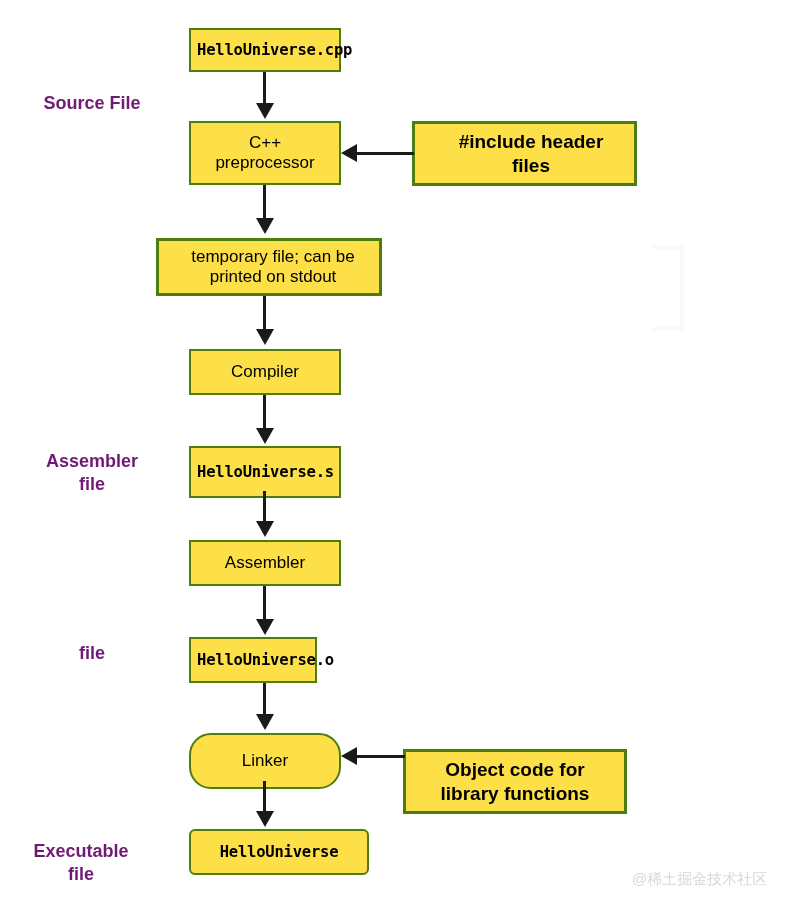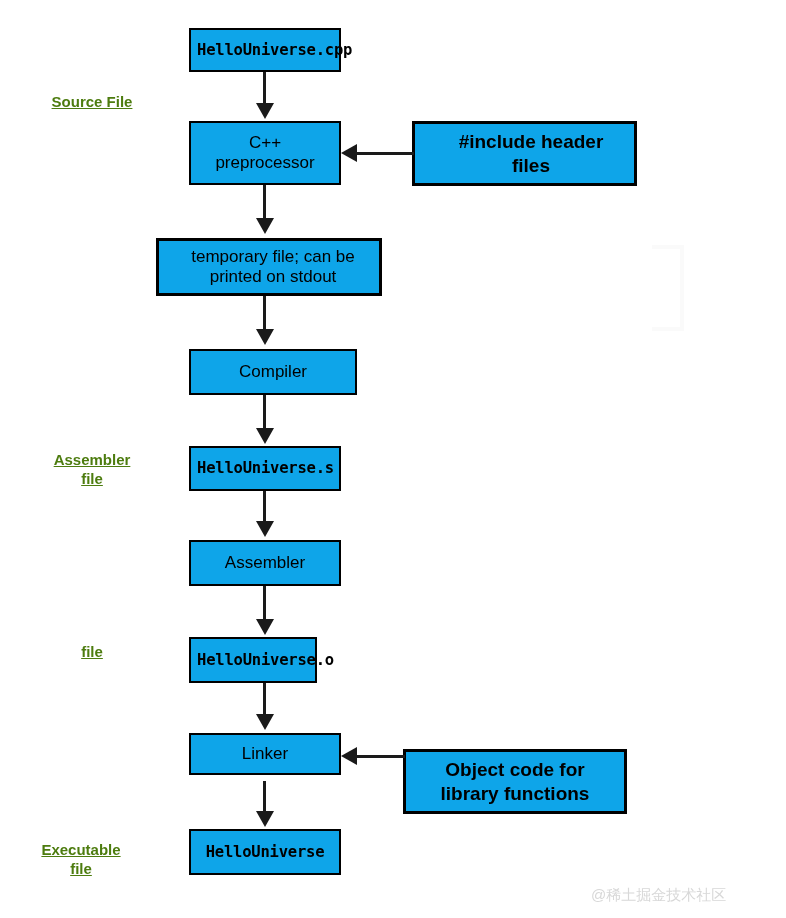--- a/index.html
+++ b/index.html
@@ -16,22 +16,22 @@
     width: 786px;
     height: 918px;
     background: #ffffff;
     overflow: hidden;
   }
 
   
   .node {
     position: absolute;
     box-sizing: border-box;
-    background: #0ea5e9;
-    border: 2px solid #000000;
+    background: #fde047;
+    border: 2px solid #4d7c0f;
     display: flex;
     align-items: center;
     text-align: center;
     line-height: 1.18;
   }
   .node.thick {
     border-width: 3px;
   }
   .node .txt {
     display: block;
@@ -58,25 +58,24 @@
     font-weight: 700;
     font-size: 19px;
     line-height: 1.25;
   }
 
   
   .stage-label {
     position: absolute;
     font-family: "Liberation Sans", sans-serif;
     font-weight: 700;
-    font-size: 15px;
+    font-size: 18px;
     line-height: 1.28;
     text-align: center;
-    color: #4d7c0f;
-    text-decoration: underline;
+    color: #701a75;
   }
 
   
   .vline {
     position: absolute;
     background: #1a1a1a;
     width: 3px;
   }
   .hline {
     position: absolute;
@@ -164,64 +163,64 @@
   <div class="arrow-down" style="left:256px; top:218px;"></div>
 
   <div class="node proc thick" style="left:156px; top:238px; width:226px; height:58px;">
     <span class="txt" style="white-space:pre-line;margin-left:8px;">temporary file; can be
 printed on stdout</span>
   </div>
 
   <div class="vline" style="left:263px; top:296px; height:36px;"></div>
   <div class="arrow-down" style="left:256px; top:329px;"></div>
 
-  <div class="node proc" style="left:189px; top:349px; width:168px; height:46px;">
+  <div class="node proc" style="left:189px; top:349px; width:152px; height:46px;">
     <span class="txt">Compiler</span>
   </div>
 
   <div class="vline" style="left:263px; top:395px; height:36px;"></div>
   <div class="arrow-down" style="left:256px; top:428px;"></div>
 
-  <div class="node mono" style="left:189px; top:446px; width:152px; height:45px;">
+  <div class="node mono" style="left:189px; top:446px; width:152px; height:52px;">
     <span class="txt">HelloUniverse.s</span>
   </div>
 
   <div class="vline" style="left:263px; top:491px; height:33px;"></div>
   <div class="arrow-down" style="left:256px; top:521px;"></div>
 
   <div class="node proc" style="left:189px; top:540px; width:152px; height:46px;">
     <span class="txt">Assembler</span>
   </div>
 
   <div class="vline" style="left:263px; top:586px; height:36px;"></div>
   <div class="arrow-down" style="left:256px; top:619px;"></div>
 
   <div class="node mono" style="left:189px; top:637px; width:128px; height:46px;">
     <span class="txt">HelloUniverse.o</span>
   </div>
 
   <div class="vline" style="left:263px; top:683px; height:34px;"></div>
   <div class="arrow-down" style="left:256px; top:714px;"></div>
 
-  <div class="node proc" style="left:189px; top:733px; width:152px; height:42px;">
+  <div class="node proc" style="left:189px; top:733px; width:152px; height:56px;border-radius:22px;">
     <span class="txt">Linker</span>
   </div>
 
   <div class="node side thick" style="left:403px; top:749px; width:224px; height:65px;">
     <span class="txt" style="white-space:pre-line;">Object code for
 library functions</span>
   </div>
 
   <div class="hline" style="left:357px; top:755px; width:48px;"></div>
   <div class="arrow-left" style="left:341px; top:747px;"></div>
 
   <div class="vline" style="left:263px; top:781px; height:33px;"></div>
   <div class="arrow-down" style="left:256px; top:811px;"></div>
 
-  <div class="node mono" style="left:189px; top:829px; width:152px; height:46px;">
+  <div class="node mono" style="left:189px; top:829px; width:180px; height:46px;border-radius:6px;">
     <span class="txt">HelloUniverse</span>
   </div>
 
   <div class="ghost-mark" style="left:652px; top:245px; width:28px; height:78px;"></div>
 
-  <div class="watermark" style="left:591px; top:870px;margin-top:16px;">@稀土掘金技术社区</div>
+  <div class="watermark" style="left:632px; top:870px;">@稀土掘金技术社区</div>
 
 </div>
 
 </body></html>

